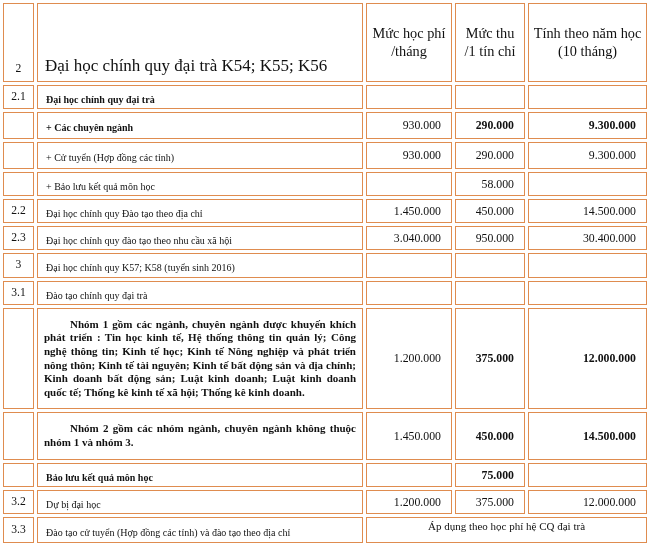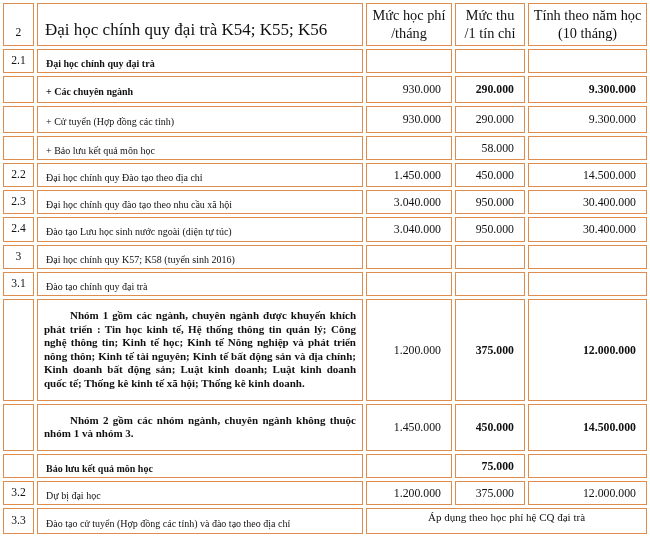--- a/index.html
+++ b/index.html
@@ -15,21 +15,21 @@
   }
   td {
     border: 1px solid #df8c4f;
     background: #fff;
     padding: 0;
     vertical-align: middle;
     line-height: 1.22;
     overflow: hidden;
   }
   
-  .h-col { text-align: center; vertical-align: middle; font-size: 14.3px; line-height: 1.28; padding: 2px 3px; }
+  .h-col { text-align: center; vertical-align: middle; font-size: 14.3px; line-height: 1.28; padding: 20px 3px; }
   .h-bottom { vertical-align: bottom; padding-bottom: 4px; }
   .h-title { font-size: 17px; white-space: nowrap; padding-left: 7px; }
   
   .c-num  { text-align: center; font-size: 11.6px; }
   .c-desc { font-size: 10px; padding: 8px 6px 2px 8px; white-space: nowrap; }
   .c-desc.group {
     white-space: normal; text-align: justify; text-indent: 26px;
     font-size: 11px; line-height: 1.24; padding: 9px 6px;
     vertical-align: top; font-weight: bold;
   }
@@ -91,27 +91,20 @@
         <td class="c-val">450.000</td>
         <td class="c-val">14.500.000</td>
       </tr>
       <tr style="height: 22px;">
         <td class="c-num">2.3</td>
         <td class="c-desc">Đại học chính quy đào tạo theo nhu cầu xã hội</td>
         <td class="c-val">3.040.000</td>
         <td class="c-val">950.000</td>
         <td class="c-val">30.400.000</td>
       </tr>
-      <tr style="height: 20px;">
-        <td class="c-num">2.4</td>
-        <td class="c-desc">Đào tạo Lưu học sinh nước ngoài (diện tự túc)</td>
-        <td class="c-val">3.040.000</td>
-        <td class="c-val">950.000</td>
-        <td class="c-val">30.400.000</td>
-      </tr>
       <tr style="height: 16px;">
         <td class="c-num">3</td>
         <td class="c-desc">Đại học chính quy K57; K58 (tuyển sinh 2016)</td>
         <td class="c-val"></td>
         <td class="c-val"></td>
         <td class="c-val"></td>
       </tr>
       <tr style="height: 12px;">
         <td class="c-num">3.1</td>
         <td class="c-desc">Đào tạo chính quy đại trà</td>

